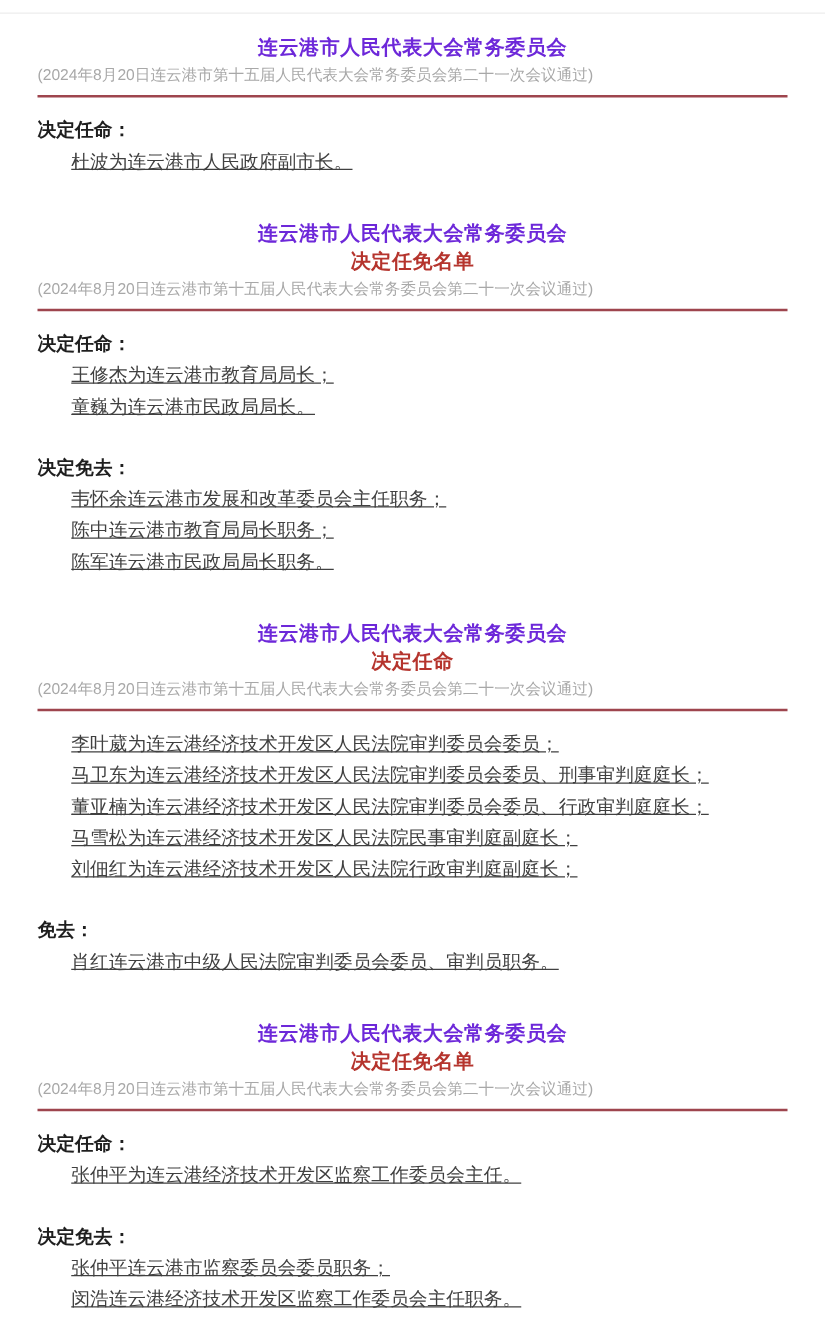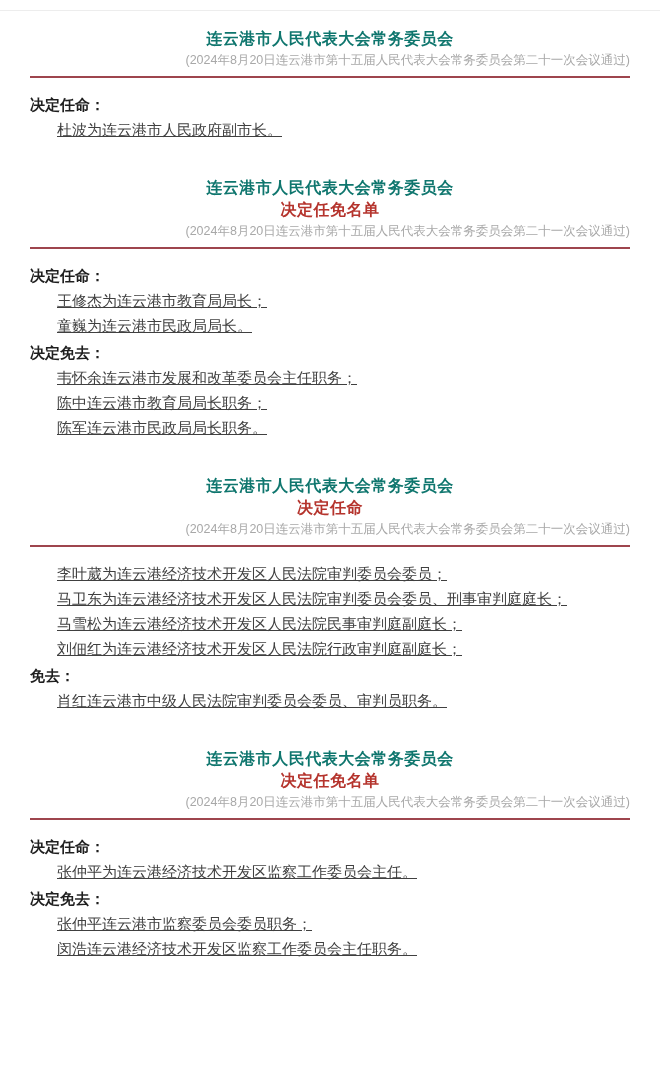--- a/index.html
+++ b/index.html
@@ -27,52 +27,52 @@
   .content {
     padding: 16px 30px 0 30px;
   }
   .section {
     margin-bottom: 34px;
   }
   .section:last-child {
     margin-bottom: 0;
   }
   .section-org {
-    color: #0f766e;
+    color: #6d28d9;
     font-size: 16px;
     font-weight: bold;
     text-align: center;
     line-height: 23px;
     letter-spacing: 0.5px;
   }
   .section-doc-title {
     color: #b5342d;
     font-size: 16px;
     font-weight: bold;
     text-align: center;
     line-height: 22px;
     letter-spacing: 0.5px;
   }
   .section-note {
     color: #a8a8a8;
     font-size: 12.5px;
-    text-align: right;
+    text-align: left;
     line-height: 19px;
     margin-top: 1px;
   }
   .section-rule {
     border: none;
     border-top: 2px solid #9e454e;
     margin: 6px 0 0 0;
   }
   .block {
     margin-top: 14px;
   }
   .block + .block {
-    margin-top: 2px;
+    margin-top: 24px;
   }
   .block-label {
     color: #1f1f1f;
     font-size: 15px;
     font-weight: bold;
     line-height: 25px;
   }
   .item {
     color: #404040;
     font-size: 15px;
@@ -122,20 +122,21 @@
 
   <div class="section">
     <div class="section-org">连云港市人民代表大会常务委员会</div>
     <div class="section-doc-title">决定任命</div>
     <div class="section-note">(2024年8月20日连云港市第十五届人民代表大会常务委员会第二十一次会议通过)</div>
     <hr class="section-rule">
     <div>
             <div class="block">
               <div class="item">李叶葳为连云港经济技术开发区人民法院审判委员会委员；</div>
               <div class="item">马卫东为连云港经济技术开发区人民法院审判委员会委员、刑事审判庭庭长；</div>
+              <div class="item">董亚楠为连云港经济技术开发区人民法院审判委员会委员、行政审判庭庭长；</div>
               <div class="item">马雪松为连云港经济技术开发区人民法院民事审判庭副庭长；</div>
               <div class="item">刘佃红为连云港经济技术开发区人民法院行政审判庭副庭长；</div>
             </div>
             <div class="block">
               <div class="block-label">免去：</div>
               <div class="item">肖红连云港市中级人民法院审判委员会委员、审判员职务。</div>
             </div>
           </div>
   </div>
 

